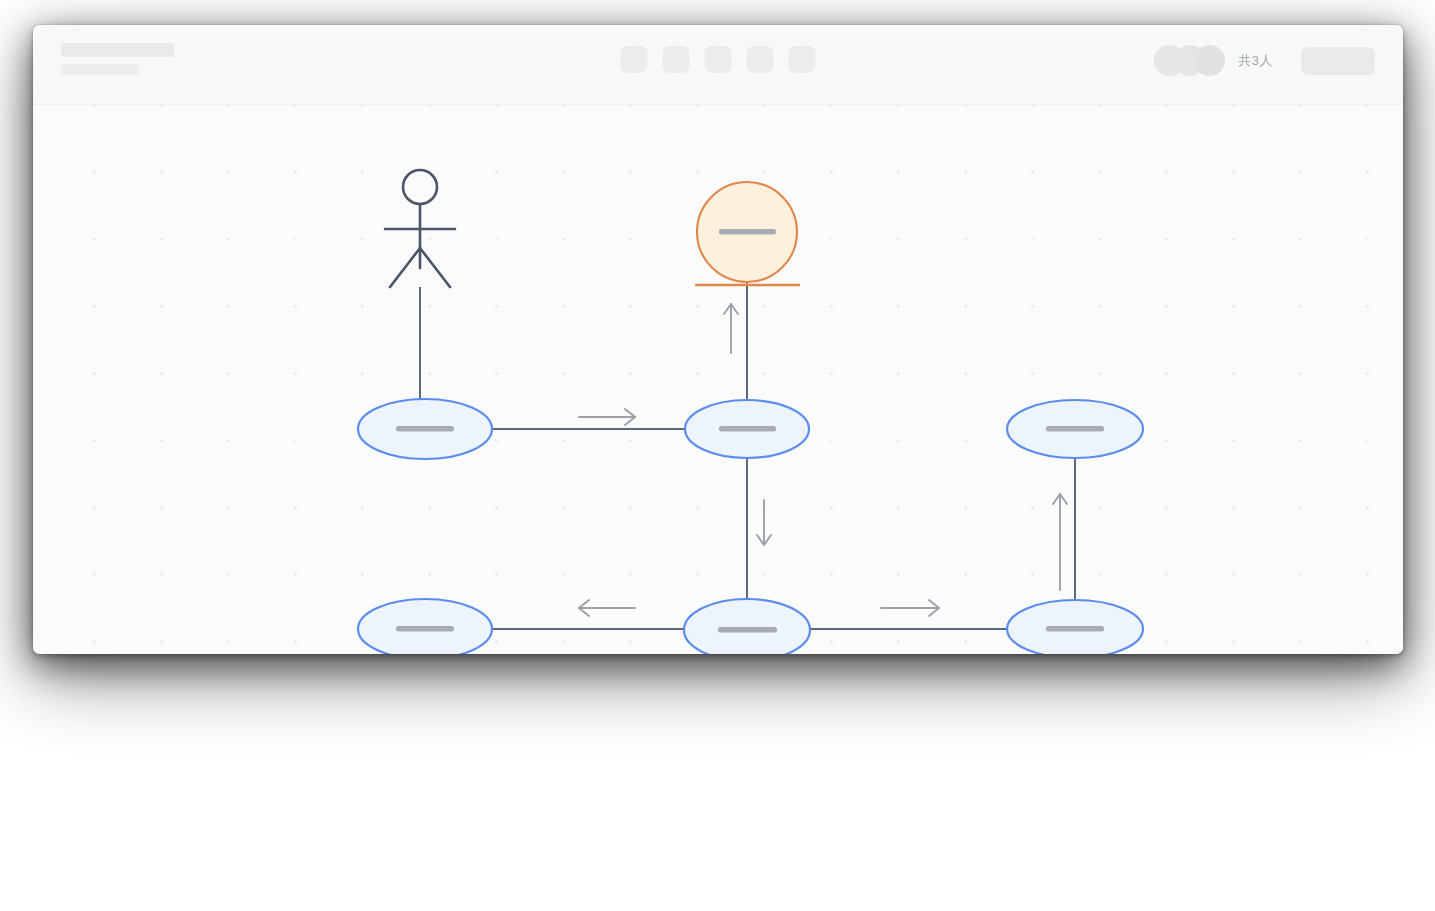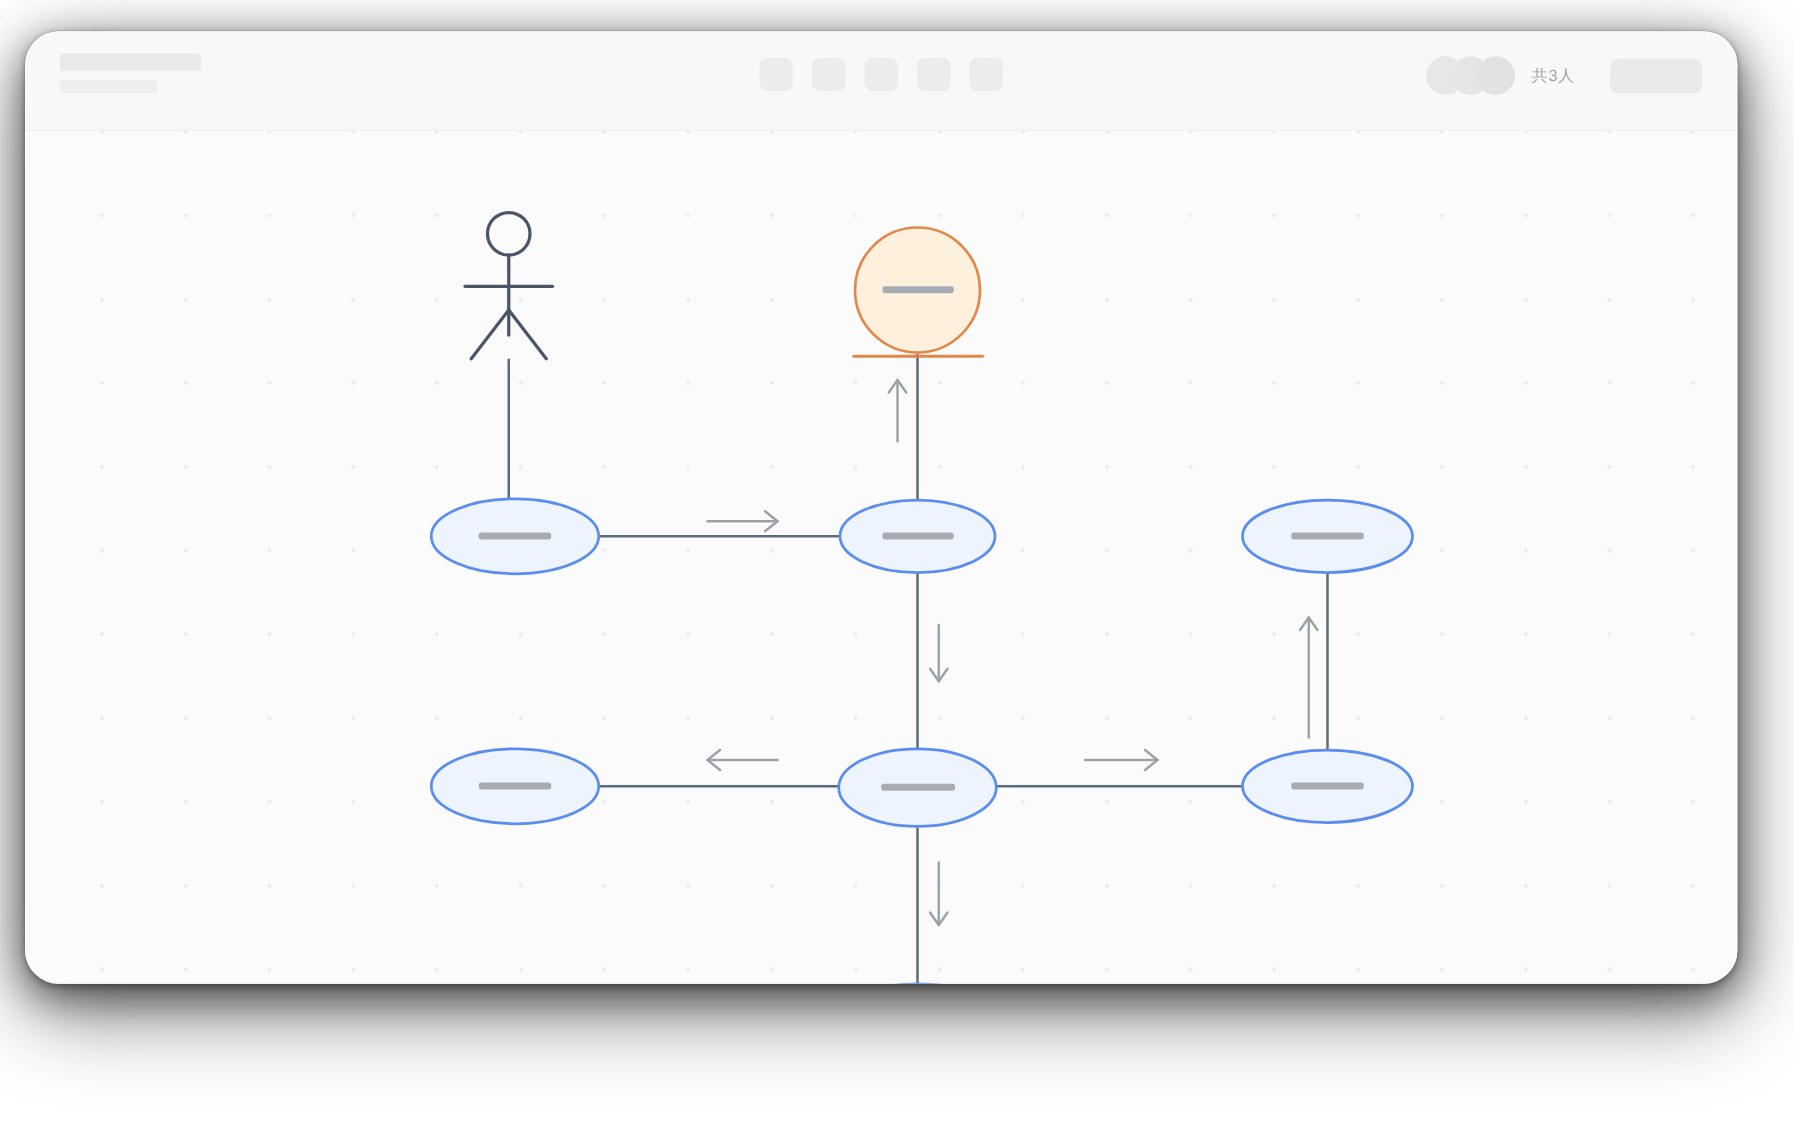--- a/index.html
+++ b/index.html
@@ -16,26 +16,26 @@
   #root {
     position: relative;
     width: 1435px;
     height: 911px;
     background: #ffffff;
   }
 
   
   .app-window {
     position: absolute;
-    left: 20px;
+    left: 33px;
     top: 25px;
     width: 1370px;
-    height: 762px;
+    height: 629px;
     background: #fafafa;
-    border-radius: 27px;
+    border-radius: 7px;
     box-shadow:
       0 0 0 1px rgba(0,0,0,0.05),
       0 2px 6px rgba(0,0,0,0.30),
       0 10px 34px rgba(0,0,0,0.55),
       0 24px 70px rgba(0,0,0,0.45);
     overflow: hidden;
   }
 
   
   .titlebar {

